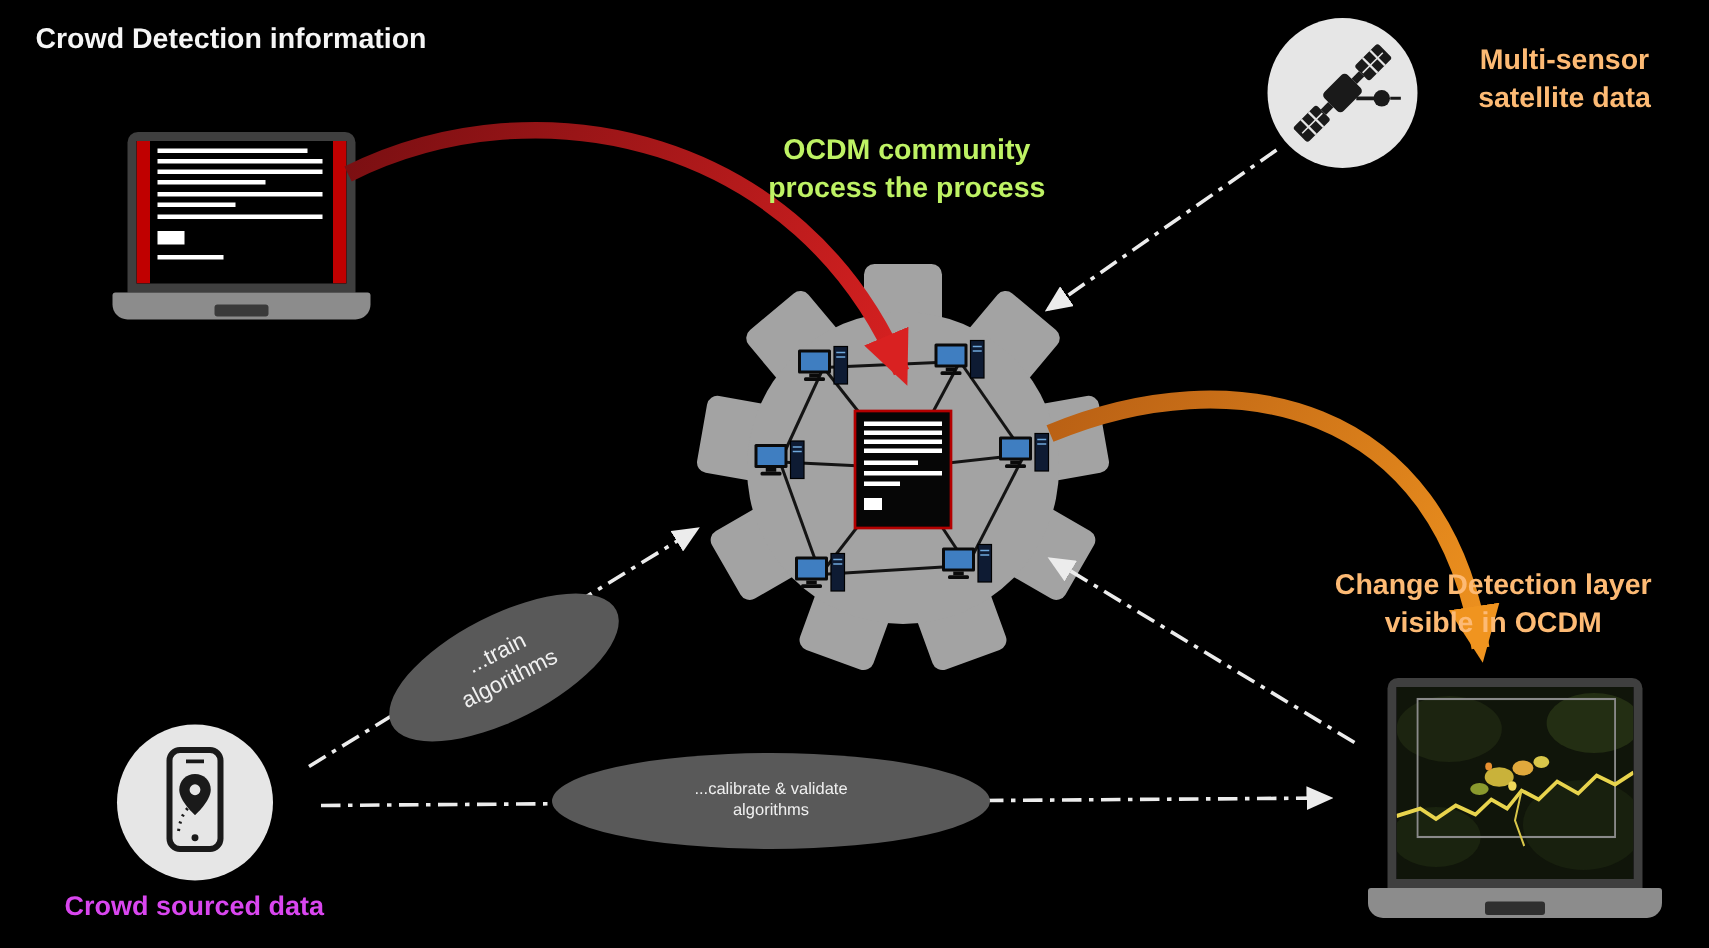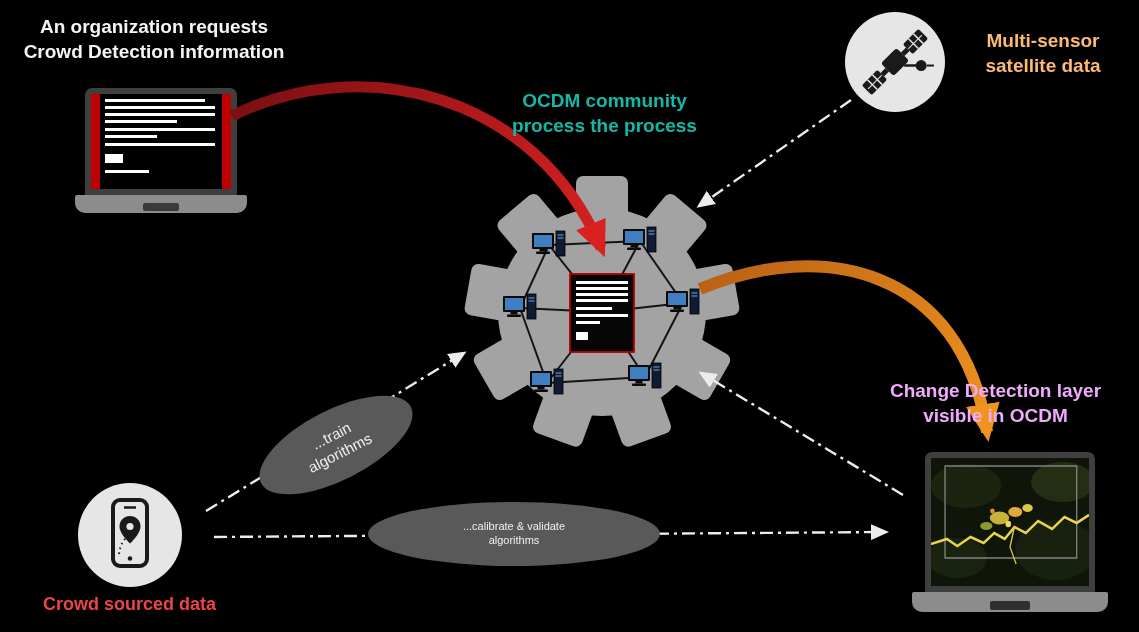--- a/index.html
+++ b/index.html
@@ -5,24 +5,24 @@
   * { margin:0; padding:0; box-sizing:border-box; }
   html,body { width:1139px; height:632px; }
   body { background:#000; font-family:"Liberation Sans", sans-serif; overflow:hidden; }
   .stage { position:relative; width:1139px; height:632px; background:#000; }
   .abs { position:absolute; }
 
   
   .label { position:absolute; font-weight:bold; text-align:center; line-height:1.32; }
   .label span { display:block; }
   .org-label   { left:8px;   top:14px;  width:292px; font-size:19px; color:#f5f5f5; }
-  .ocdm-label  { left:462px; top:88px;  width:285px; font-size:19px; color:#14b8a6; }
+  .ocdm-label  { left:462px; top:88px;  width:285px; font-size:19px; color:#bef264; }
   .sat-label   { left:952px; top:28px;  width:182px; font-size:19px; color:#fdba74; }
-  .crowd-label { left:22px;  top:593px; width:215px; font-size:18px; color:#ef4444; }
-  .out-label   { left:878px; top:378px; width:235px; font-size:19px; color:#f0abfc; }
+  .crowd-label { left:22px;  top:593px; width:215px; font-size:18px; color:#d946ef; }
+  .out-label   { left:878px; top:378px; width:235px; font-size:19px; color:#fdba74; }
 
   
   .note { position:absolute; background:#595959; border-radius:50%;
           display:flex; flex-direction:column; align-items:center; justify-content:center;
           color:#f0f0f0; font-size:15px; line-height:1.25; text-align:center; }
   .note span { display:block; }
   .note-train { left:252px; top:410px; width:168px; height:70px; transform:rotate(-27deg); }
   .note-cal   { left:368px; top:502px; width:292px; height:64px; font-size:11px; }
 
   
@@ -232,21 +232,20 @@
   <div class="note note-train">
     <span>...train</span>
     <span>algorithms</span>
   </div>
   <div class="note note-cal">
     <span>...calibrate &amp; validate</span>
     <span>algorithms</span>
   </div>
 
   <div class="label org-label">
-    <span>An organization requests</span>
     <span>Crowd Detection information</span>
   </div>
   <div class="label ocdm-label">
     <span>OCDM community</span>
     <span>process the process</span>
   </div>
   <div class="label sat-label">
     <span>Multi-sensor</span>
     <span>satellite  data</span>
   </div>

